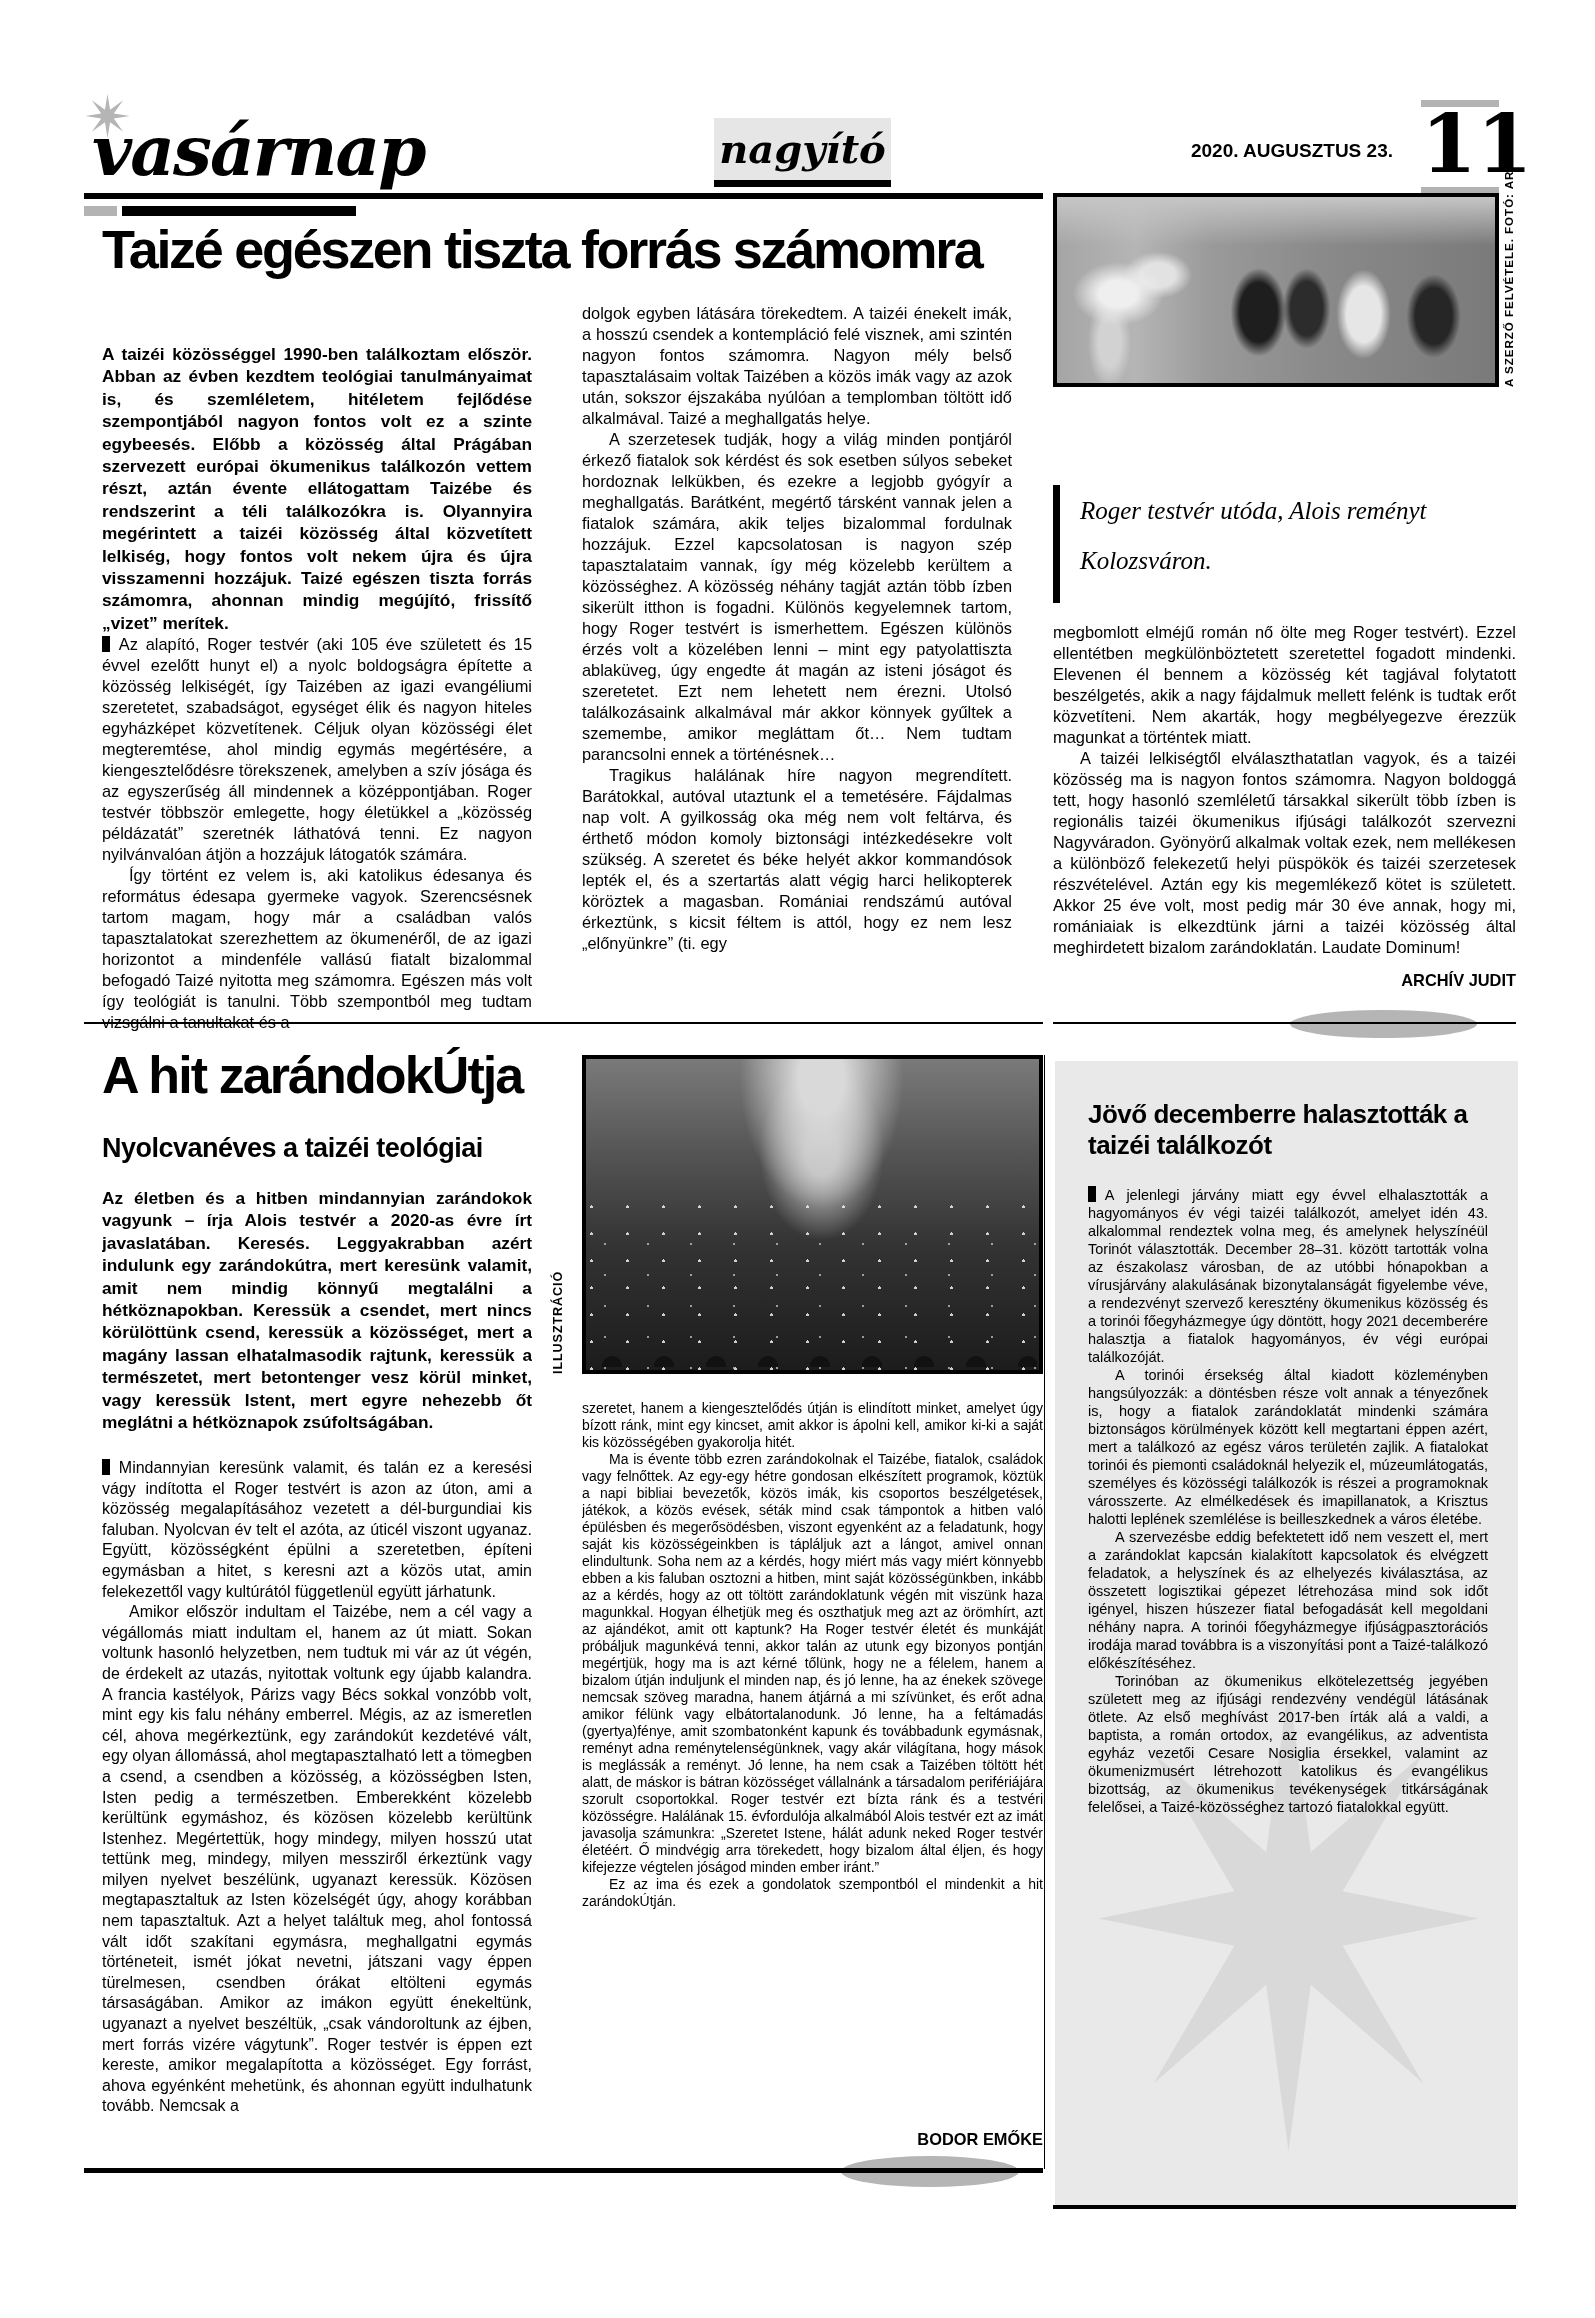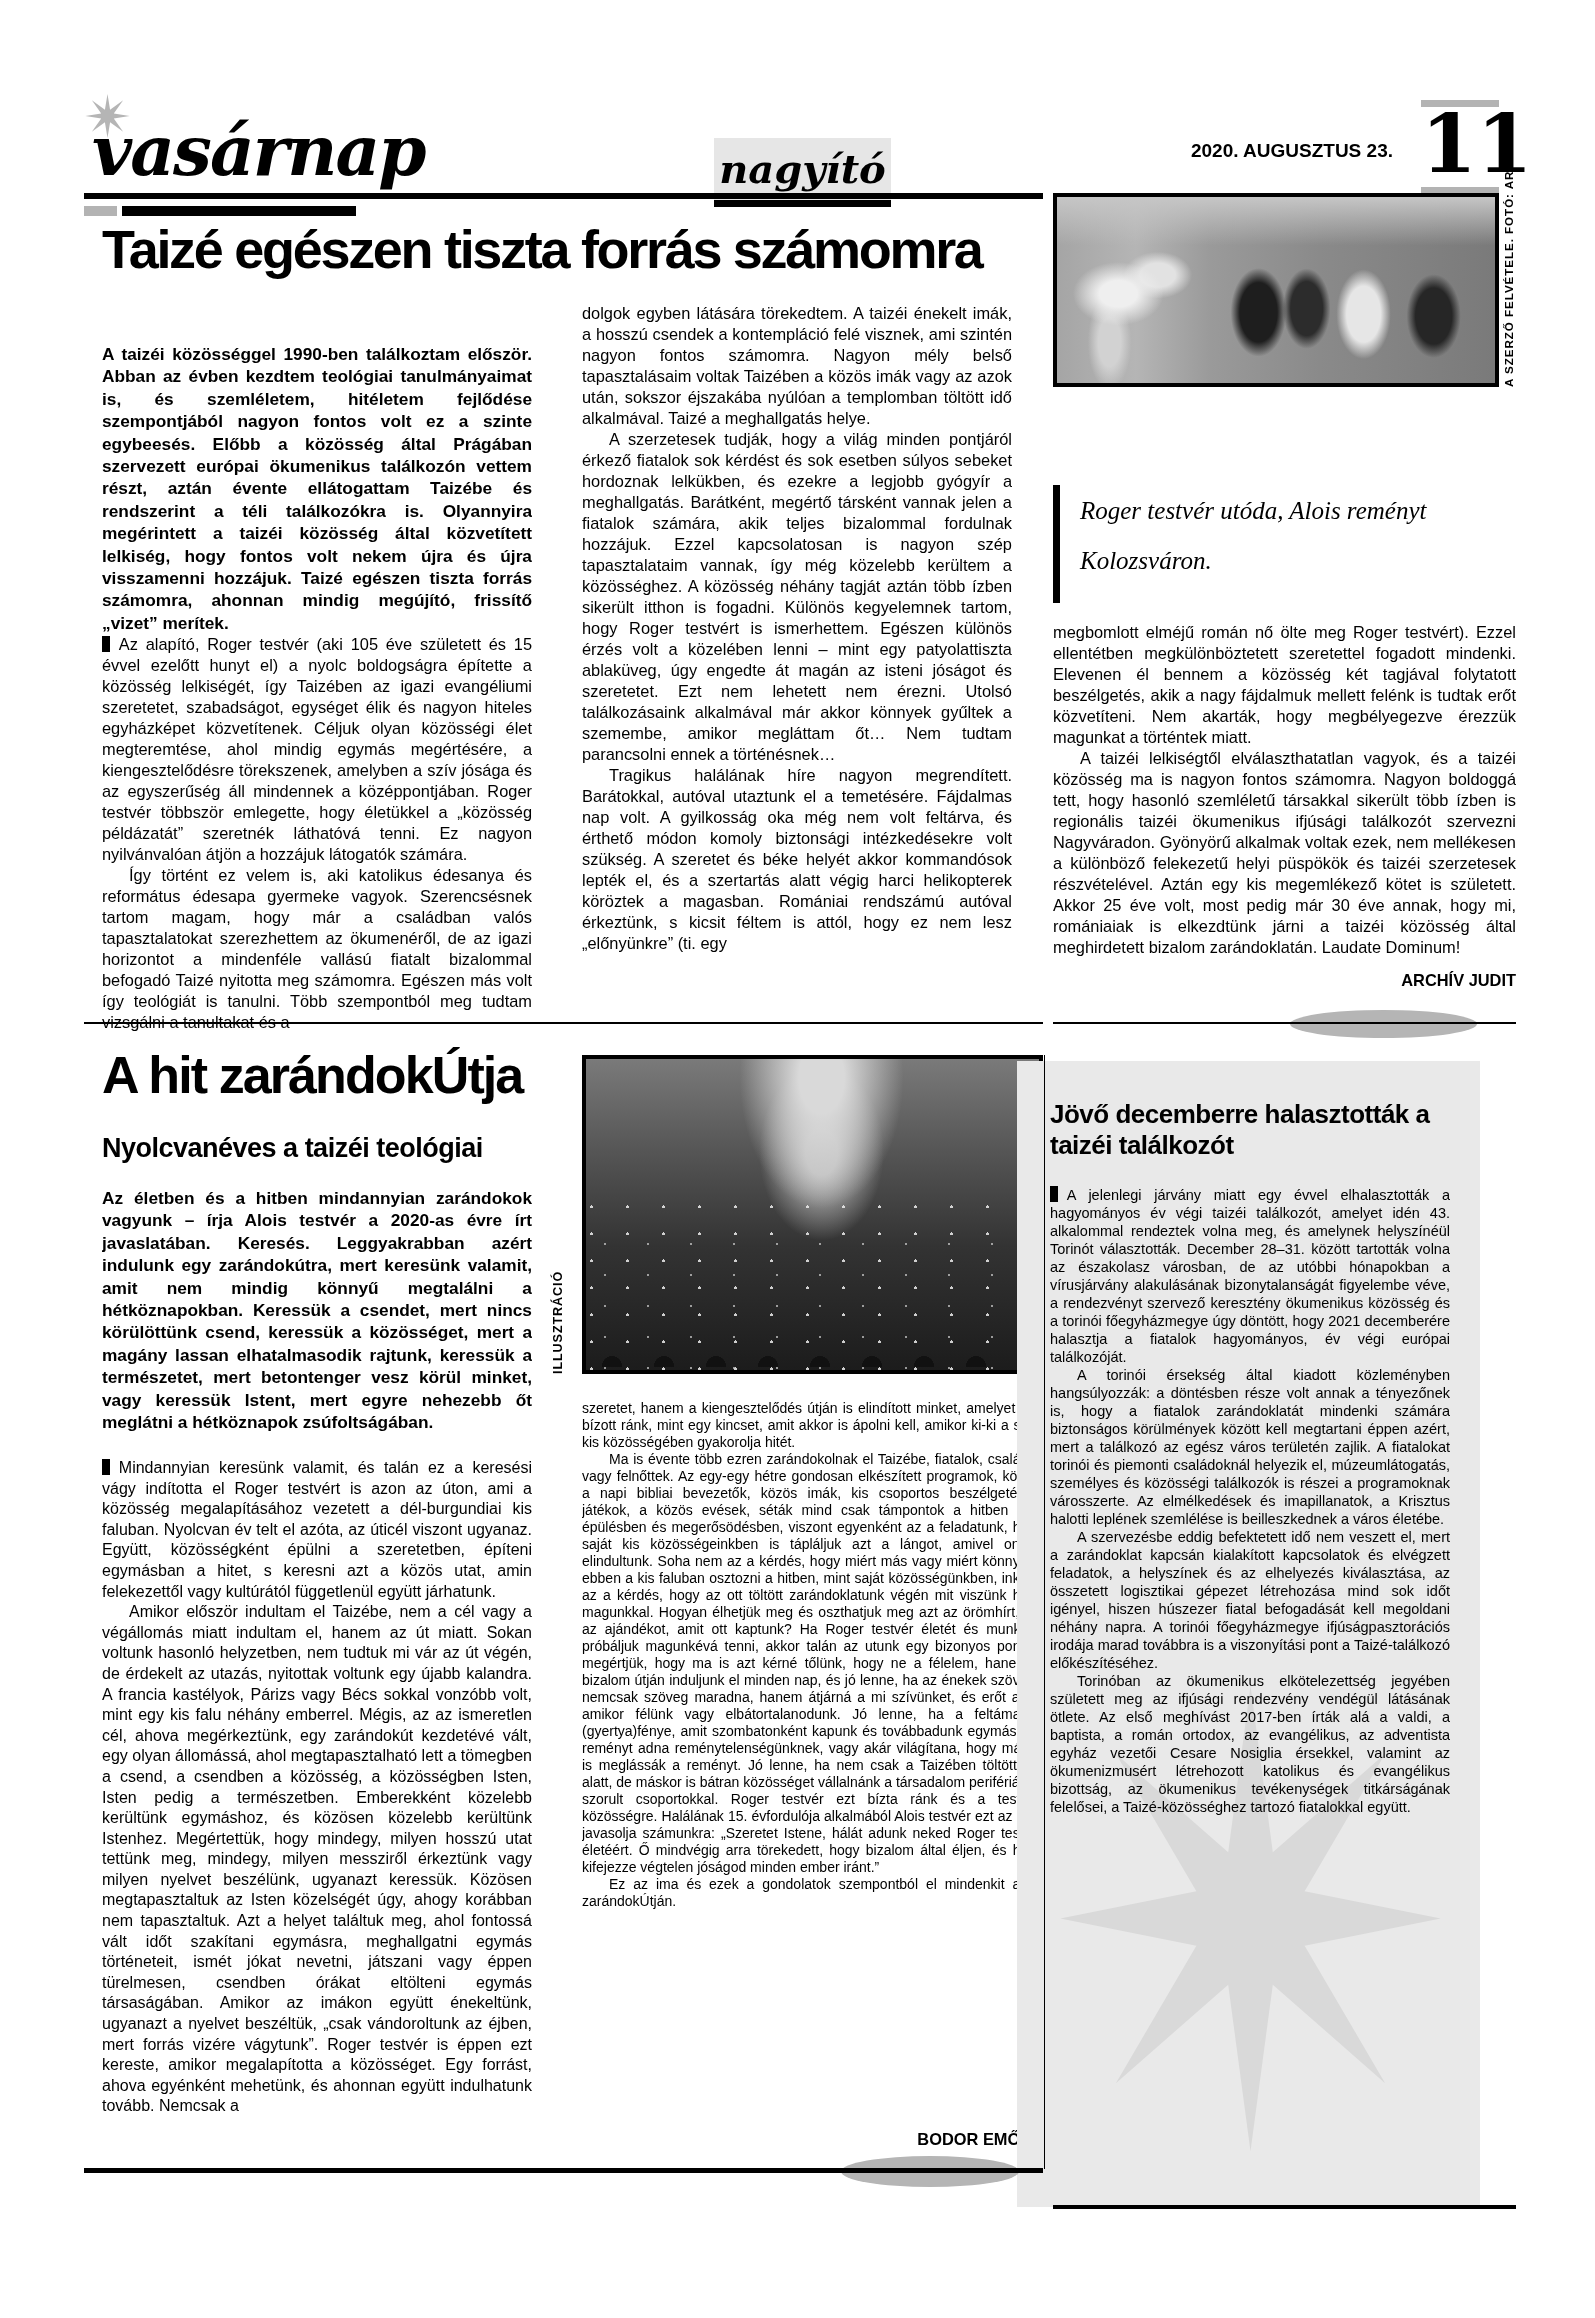--- a/index.html
+++ b/index.html
@@ -78,21 +78,21 @@
 
   <div class="abs logo-flame" style="left:82px;top:88px;width:51px;height:56px;">
     <svg width="51" height="56" viewBox="-10 -5 120 120">
         <polygon fill="#b5b5b5" points="50,3 56.1,40.2 86.8,18.2 64.8,48.9 102,55 64.8,61.1 86.8,91.8 56.1,69.8 50,107 43.9,69.8 13.2,91.8 35.2,61.1 -2,55 35.2,48.9 13.2,18.2 43.9,40.2"></polygon>
       </svg>
   </div>
   <div class="abs logo-text" style="left:92px;top:116px;">vasárnap</div>
   <div class="abs graybar" style="left:84px;top:206px;width:33px;height:10.3px;"></div>
   <div class="abs bar" style="left:122px;top:206px;width:234px;height:10.3px;"></div>
 
-  <div class="abs section-box" style="left:714px;top:118px;width:177px;height:69px;margin-top:20px;">
+  <div class="abs section-box" style="left:714px;top:118px;width:177px;height:69px;">
     <div class="section-text" style="padding-top:2.8px;">nagyító</div>
     <div class="abs bar" style="left:0;bottom:0;width:100%;height:7.5px;"></div>
   </div>
 
   <div class="abs date-text" style="left:1145px;top:140px;width:248px;">2020. AUGUSZTUS 23.</div>
 
   <div class="abs graybar" style="left:1421px;top:100px;width:78px;height:6.5px;"></div>
   <div class="abs pageno" style="left:1421px;top:105px;width:78px;">11</div>
   <div class="abs graybar" style="left:1421px;top:187px;width:78px;height:6.5px;"></div>
 
@@ -147,21 +147,21 @@
   </div>
   <div class="abs rot illu-text" style="left:551px;top:1187px;height:187px;">ILLUSZTRÁCIÓ</div>
 
   <div class="abs col" style="left:582px;top:1400px;width:461px;height:729px;">
     <p class="body-c">szeretet, hanem a kiengesztelődés útján is elindított minket, amelyet úgy bízott ránk, mint egy kincset, amit akkor is ápolni kell, amikor ki-ki a saját kis közösségében gyakorolja hitét.</p>
     <p class="body-c indent">Ma is évente több ezren zarándokolnak el Taizébe, fiatalok, családok vagy felnőttek. Az egy-egy hétre gondosan elkészített programok, köztük a napi bibliai bevezetők, közös imák, kis csoportos beszélgetések, játékok, a közös evések, séták mind csak támpontok a hitben való épülésben és megerősödésben, viszont egyenként az a feladatunk, hogy saját kis közösségeinkben is tápláljuk azt a lángot, amivel onnan elindultunk. Soha nem az a kérdés, hogy miért más vagy miért könnyebb ebben a kis faluban osztozni a hitben, mint saját közösségünkben, inkább az a kérdés, hogy az ott töltött zarándoklatunk végén mit viszünk haza magunkkal. Hogyan élhetjük meg és oszthatjuk meg azt az örömhírt, azt az ajándékot, amit ott kaptunk? Ha Roger testvér életét és munkáját próbáljuk magunkévá tenni, akkor talán az utunk egy bizonyos pontján megértjük, hogy ma is azt kérné tőlünk, hogy ne a félelem, hanem a bizalom útján induljunk el minden nap, és jó lenne, ha az énekek szövege nemcsak szöveg maradna, hanem átjárná a mi szívünket, és erőt adna amikor félünk vagy elbátortalanodunk. Jó lenne, ha a feltámadás (gyertya)fénye, amit szombatonként kapunk és továbbadunk egymásnak, reményt adna reménytelenségünknek, vagy akár világítana, hogy mások is meglássák a reményt. Jó lenne, ha nem csak a Taizében töltött hét alatt, de máskor is bátran közösséget vállalnánk a társadalom perifériájára szorult csoportokkal. Roger testvér ezt bízta ránk és a testvéri közösségre. Halálának 15. évfordulója alkalmából Alois testvér ezt az imát javasolja számunkra: „Szeretet Istene, hálát adunk neked Roger testvér életéért. Ő mindvégig arra törekedett, hogy bizalom által éljen, és hogy kifejezze végtelen jóságod minden ember iránt.”</p>
     <p class="body-c indent">Ez az ima és ezek a gondolatok szempontból el mindenkit a hit zarándokÚtján.</p>
   </div>
   <div class="abs byline" style="left:582px;top:2130px;width:461px;">BODOR EMŐKE</div>
 
-  <div class="abs sidebar-box" style="left:1017px;top:1061px;width:463px;height:1146px;">
+  <div class="abs sidebar-box" style="left:1055px;top:1061px;width:463px;height:1146px;">
     <div class="abs" style="left:14px;top:589px;width:439px;height:537px;">
       <svg width="439" height="537" viewBox="-10 -5 120 120" preserveAspectRatio="none">
           <polygon fill="#d9d9d9" points="50,3 56.1,40.2 86.8,18.2 64.8,48.9 102,55 64.8,61.1 86.8,91.8 56.1,69.8 50,107 43.9,69.8 13.2,91.8 35.2,61.1 -2,55 35.2,48.9 13.2,18.2 43.9,40.2"></polygon>
         </svg>
     </div>
     <div class="abs z1 sidebar-title" style="left:33px;top:38px;width:411px;">Jövő decemberre halasztották a taizéi találkozót</div>
     <div class="abs z1 col" style="left:33px;top:125px;width:400px;height:995px;">
       <p class="body-d marked">A jelenlegi járvány miatt egy évvel elhalasztották a hagyományos év végi taizéi találkozót, amelyet idén 43. alkalommal rendeztek volna meg, és amelynek helyszínéül Torinót választották. December 28–31. között tartották volna az északolasz városban, de az utóbbi hónapokban a vírusjárvány alakulásának bizonytalanságát figyelembe véve, a rendezvényt szervező keresztény ökumenikus közösség és a torinói főegyházmegye úgy döntött, hogy 2021 decemberére halasztja a fiatalok hagyományos, év végi európai találkozóját.</p>
       <p class="body-d indent">A torinói érsekség által kiadott közleményben hangsúlyozzák: a döntésben része volt annak a tényezőnek is, hogy a fiatalok zarándoklatát mindenki számára biztonságos körülmények között kell megtartani éppen azért, mert a találkozó az egész város területén zajlik. A fiatalokat torinói és piemonti családoknál helyezik el, múzeumlátogatás, személyes és közösségi találkozók is részei a programoknak városszerte. Az elmélkedések és imapillanatok, a Krisztus halotti leplének szemlélése is beilleszkednek a város életébe.</p>
       <p class="body-d indent">A szervezésbe eddig befektetett idő nem veszett el, mert a zarándoklat kapcsán kialakított kapcsolatok és elvégzett feladatok, a helyszínek és az elhelyezés kiválasztása, az összetett logisztikai gépezet létrehozása mind sok időt igényel, hiszen húszezer fiatal befogadását kell megoldani néhány napra. A torinói főegyházmegye ifjúságpasztorációs irodája marad továbbra is a viszonyítási pont a Taizé-találkozó előkészítéséhez.</p>

